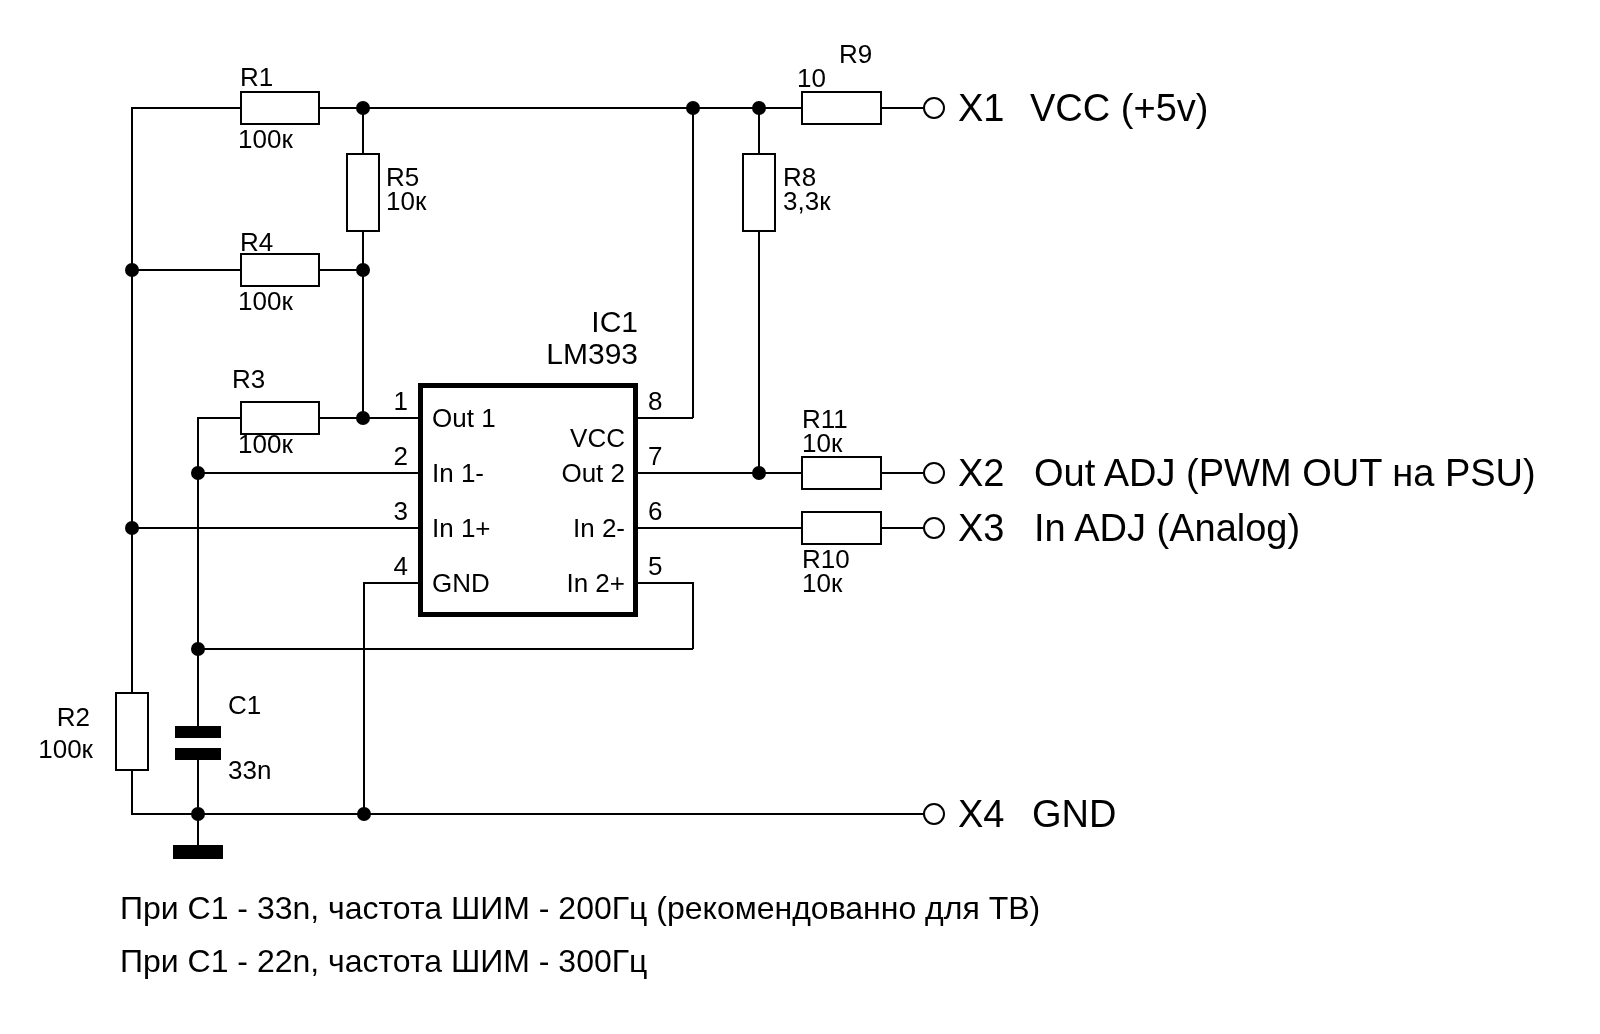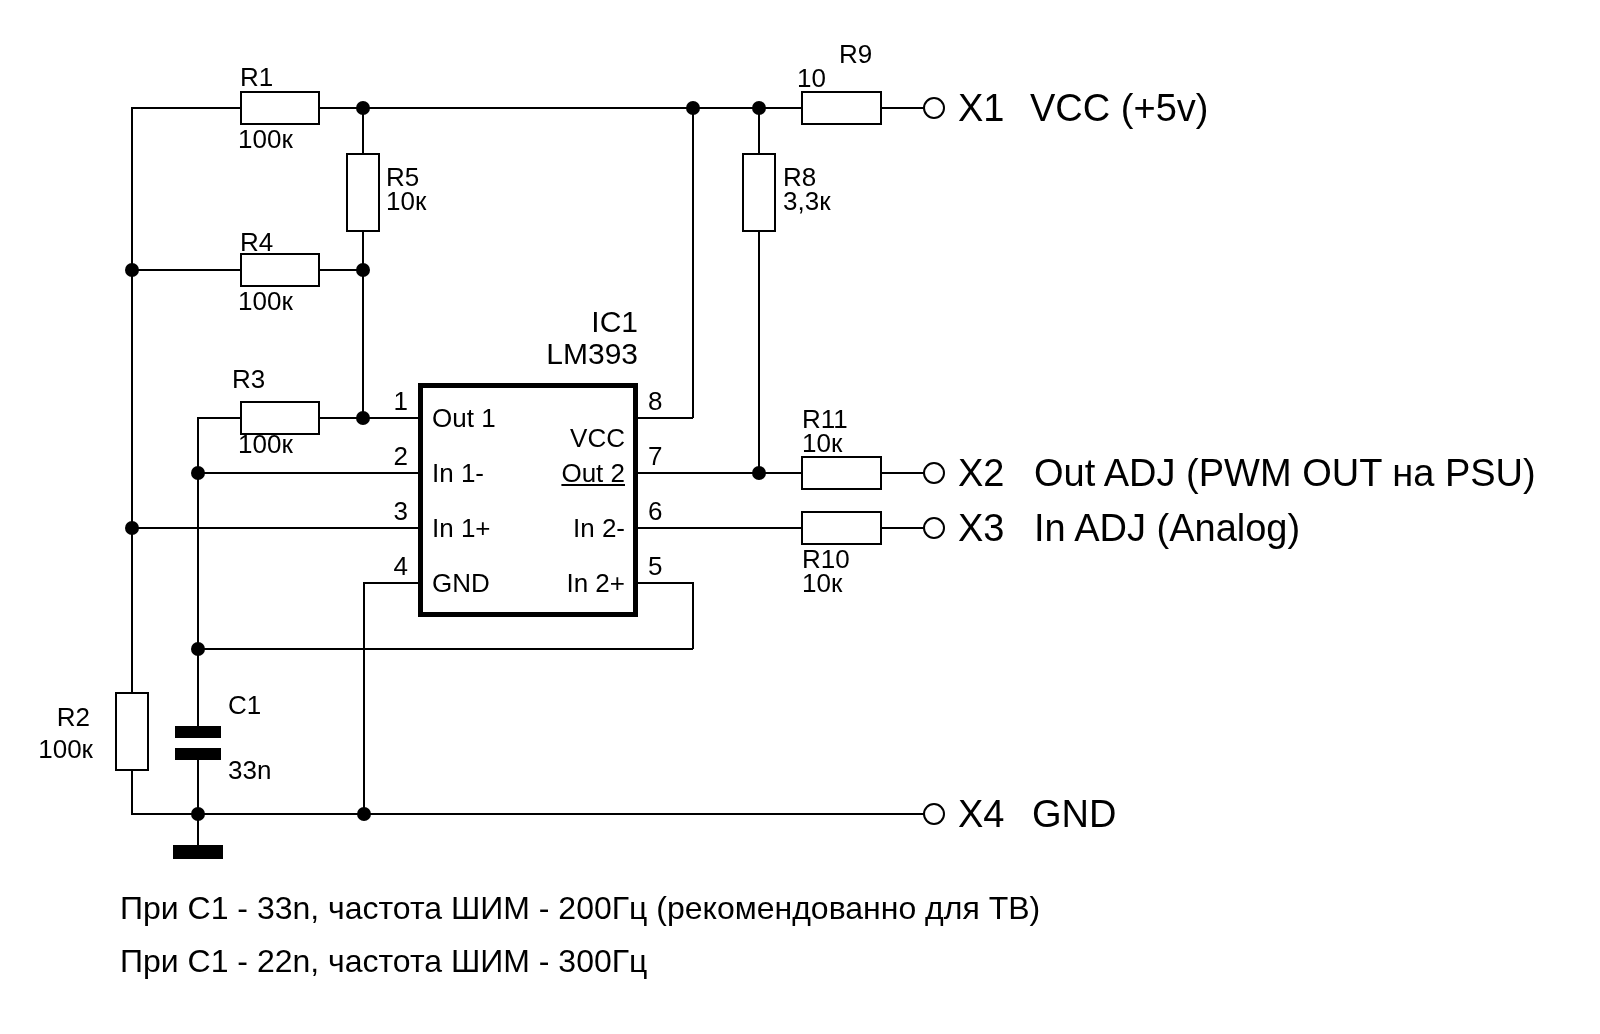--- a/index.html
+++ b/index.html
@@ -110,21 +110,21 @@
 
   <div class="icbox"></div>
   <span class="lbl f30 ctr" style="left:418px; top:305px;">IC1</span>
   <span class="lbl f30 ctr" style="left:418px; top:337px;">LM393</span>
 
   <span class="lbl f26" style="left:432px; top:404px;">Out 1</span>
   <span class="lbl f26" style="left:432px; top:459px;">In 1-</span>
   <span class="lbl f26" style="left:432px; top:514px;">In 1+</span>
   <span class="lbl f26" style="left:432px; top:569px;">GND</span>
   <span class="lbl f26 ra" style="left:525px; top:424px; width:100px;">VCC</span>
-  <span class="lbl f26 ra" style="left:525px; top:459px; width:100px;text-decoration:underline;">Out 2</span>
+  <span class="lbl f26 ra" style="left:525px; top:459px; width:100px;">Out 2</span>
   <span class="lbl f26 ra" style="left:525px; top:514px; width:100px;">In 2-</span>
   <span class="lbl f26 ra" style="left:525px; top:569px; width:100px;">In 2+</span>
 
   <span class="lbl f26 ra" style="left:378px; top:387px; width:30px;">1</span>
   <span class="lbl f26 ra" style="left:378px; top:442px; width:30px;">2</span>
   <span class="lbl f26 ra" style="left:378px; top:497px; width:30px;">3</span>
   <span class="lbl f26 ra" style="left:378px; top:552px; width:30px;">4</span>
   <span class="lbl f26" style="left:648px; top:387px;">8</span>
   <span class="lbl f26" style="left:648px; top:442px;">7</span>
   <span class="lbl f26" style="left:648px; top:497px;">6</span>

